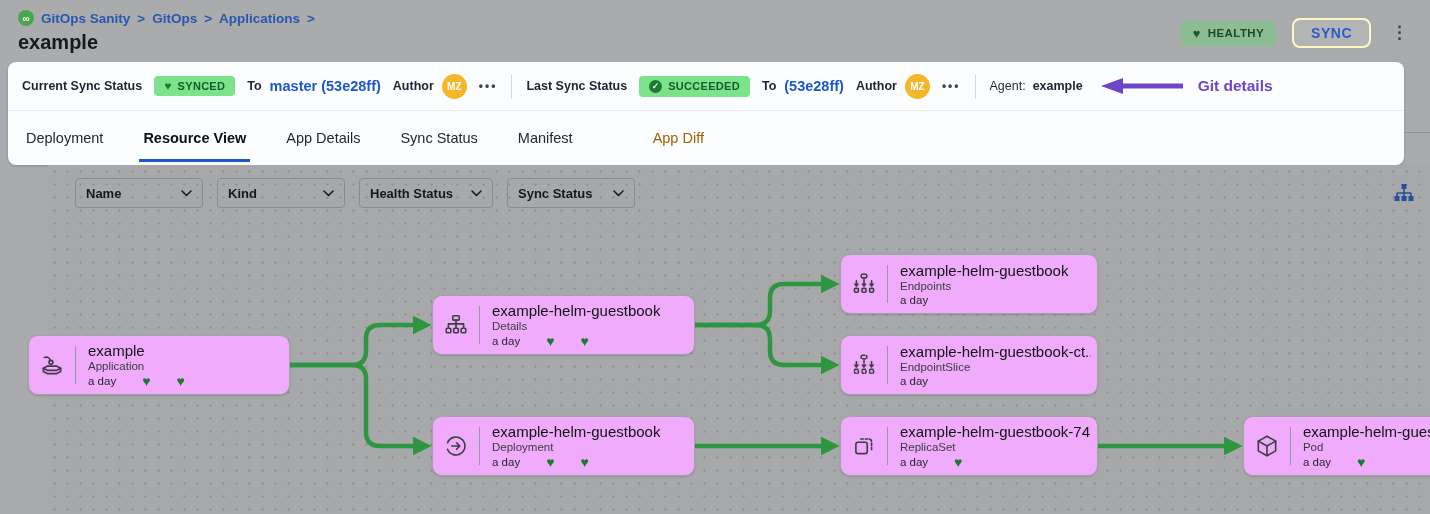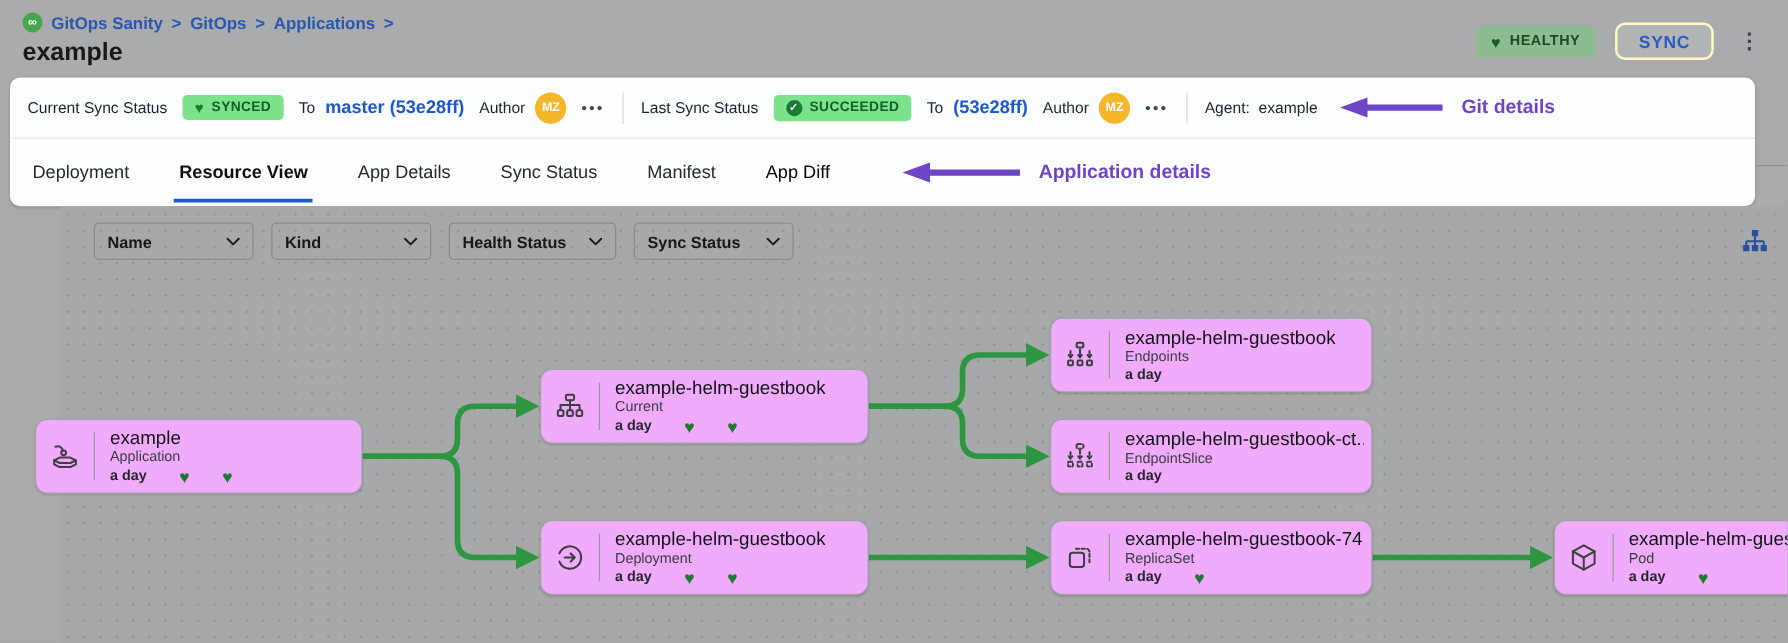--- a/index.html
+++ b/index.html
@@ -23,21 +23,21 @@
                    font-size:11.5px; font-weight:700; letter-spacing:.4px; padding:6px 12px; border-radius:4px; }
   .healthy-badge .hb-heart { color:#1d5c2a; font-size:13px; line-height:1; }
   .sync-btn { border:2px solid #fef9c3; color:#2b5cc0; background:#b2b4b6; font-weight:700; font-size:14px;
               letter-spacing:.5px; padding:5px 17px; border-radius:8px; cursor:pointer; font-family:inherit; }
   .kebab { color:#3e4450; font-size:17px; font-weight:700; line-height:.9; cursor:pointer; padding:0 4px; }
 
   
   .card { position:absolute; left:8px; top:62px; width:1396px; height:103px; background:#fbfdfe;
           border-radius:8px; box-shadow:0 1px 3px rgba(0,0,0,.18); }
   .status-row { display:flex; align-items:center; height:48px; padding:0 14px; font-size:12.5px; color:#1b2430; }
-  .s-label { white-space:nowrap; }
+  .s-label { white-space:nowrap;font-weight:bold; }
   .badge-green { display:flex; align-items:center; gap:6px; background:#7ce28c; color:#135f28; font-weight:700;
                  font-size:11px; letter-spacing:.3px; padding:4px 10px; border-radius:4px; margin:0 12px; white-space:nowrap; }
   .badge-green .bg-heart { color:#1c7a30; font-size:12px; line-height:1; }
   .check-circle { width:13px; height:13px; border-radius:50%; background:#1d7a34; color:#eafbef; font-size:9px;
                   display:flex; align-items:center; justify-content:center; font-weight:700; }
   .commit-link { color:#1c57cc; font-weight:700; font-size:14.5px; margin:0 12px 0 8px; white-space:nowrap; cursor:pointer; }
   .author-label { margin-right:8px; }
   .avatar { width:25px; height:25px; border-radius:50%; background:#f6b62a; color:#fff; font-size:10px; font-weight:700;
             display:flex; align-items:center; justify-content:center; }
   .more-dots { color:#3c4654; font-weight:700; letter-spacing:2px; font-size:12px; margin-left:12px; cursor:pointer; }
@@ -45,21 +45,21 @@
   .agent-label { font-weight:400; }
   .agent-value { margin-left:7px; }
 
   .annotation { display:flex; align-items:center; gap:13px; color:#6e45c6; font-weight:700; font-size:15.5px;
                 margin-left:14px; white-space:nowrap; }
 
   .tabs-row { display:flex; align-items:center; height:55px; padding:0 18px; gap:40px; border-top:1px solid #e8eaee; }
   .tab { position:relative; font-size:14.5px; color:#23272e; cursor:pointer; white-space:nowrap; }
   .tab-active { font-weight:700; color:#0d0f12; }
   .tab-active::after { content:""; position:absolute; left:-4px; right:-4px; bottom:-16px; height:3px; background:#1c57cc; }
-  .tab-disabled { color:#000000; }
+  .tab-disabled { color:#a16207;margin-left:40px; }
 
   .edge-line { position:absolute; left:1404px; top:132px; width:26px; height:1px; background:#8e9092; }
 
   
   .canvas { position:absolute; left:0; top:165px; width:1430px; height:349px; background:#a6a8a9;
             background-image:radial-gradient(#919395 1px, transparent 1.1px); background-size:13px 13px;margin-left:48px; }
 
   .filter-bar { position:absolute; left:27px; top:13px; display:flex; gap:14px; }
   .filter-dd { display:flex; align-items:center; justify-content:space-between; height:30px; padding:0 10px;
                border:1px solid #898b8e; border-radius:4px; font-size:13px; font-weight:600; color:#17181a; cursor:pointer; }
@@ -69,21 +69,21 @@
   .conn-svg { position:absolute; left:0; top:0; width:1430px; height:514px; pointer-events:none; }
 
   
   .node { position:absolute; height:60px; background:#f0abfc; border:1px solid #a2a4a6; border-radius:10px;
           box-shadow:0 1px 2px rgba(0,0,0,.15); display:flex; align-items:center; cursor:pointer; overflow:hidden; }
   .node-icon { width:46px; min-width:46px; display:flex; align-items:center; justify-content:center; color:#3c3e41; }
   .node-sep { width:1px; height:38px; background:#97999c; }
   .node-body { padding:7px 6px 7px 12px; min-width:0; }
   .node-title { font-size:15px; font-weight:500; color:#121315; white-space:nowrap; overflow:hidden; }
   .node-kind { font-size:11.5px; color:#3a3c3f; margin-top:1px; }
-  .node-meta { display:flex; align-items:center; font-size:11.5px; font-weight:700; color:#26282a; margin-top:2px;text-align:center; }
+  .node-meta { display:flex; align-items:center; font-size:11.5px; font-weight:400; color:#26282a; margin-top:2px;text-align:center; }
   .heart { color:#1c7a30; font-size:14px; line-height:1; margin-left:26px; }
 
   svg .stroke-ic { fill:none; stroke:currentColor; stroke-width:1.5; stroke-linecap:round; stroke-linejoin:round; }
 </style>
 </head>
 <body>
 
 <div class="header-band">
   <div class="breadcrumb">
     <span class="crumb-logo">∞</span>
@@ -147,27 +147,20 @@
   </div>
 
   <div class="tabs-row">
     <span class="tab">Deployment</span>
     <span class="tab tab-active">Resource View</span>
     <span class="tab">App Details</span>
     <span class="tab">Sync Status</span>
     <span class="tab">Manifest</span>
     <span class="tab tab-disabled">App Diff</span>
 
-    <span class="annotation">
-      <svg width="100" height="20" viewBox="0 0 100 20">
-        <path d="M98 10 H24" stroke="#6e45c6" stroke-width="5" fill="none"></path>
-        <path d="M26 2 L4 10 L26 18 Z" fill="#6e45c6"></path>
-      </svg>
-      <span>Application details</span>
-    </span>
   </div>
 </div>
 <div class="edge-line"></div>
 
 <div class="canvas">
   <div class="filter-bar">
     <div class="filter-dd" style="width:128px">
       <span>Name</span>
       <svg width="11" height="7" viewBox="0 0 11 7">
           <path class="stroke-ic" d="M1 1 L5.5 5.5 L10 1"></path>
@@ -260,21 +253,21 @@
       <path d="M12 7.5 V11 M5 11 H19 M5 11 V14.5 M12 11 V14.5 M19 11 V14.5"></path>
       <rect x="3" y="15" width="4.2" height="4.2" rx="1"></rect>
       <rect x="9.9" y="15" width="4.2" height="4.2" rx="1"></rect>
       <rect x="16.8" y="15" width="4.2" height="4.2" rx="1"></rect>
     </g>
       </svg>
   </div>
   <div class="node-sep"></div>
   <div class="node-body">
     <div class="node-title">example-helm-guestbook</div>
-    <div class="node-kind">Current</div>
+    <div class="node-kind">Details</div>
     <div class="node-meta">
         <span>a day</span>
         <span><span class="heart">♥</span><span class="heart">♥</span></span>
       </div>
   </div>
 </div>
 
 <div class="node" style="left:432px; top:416px; width:263px">
   <div class="node-icon">
     <svg width="26" height="26" viewBox="0 0 24 24">

